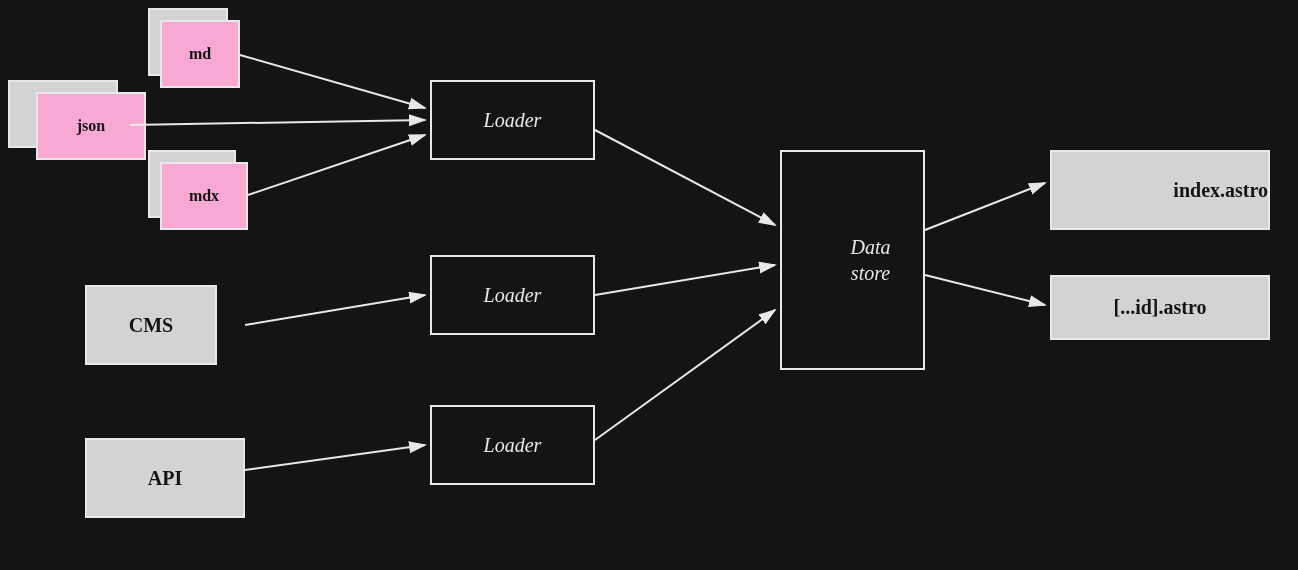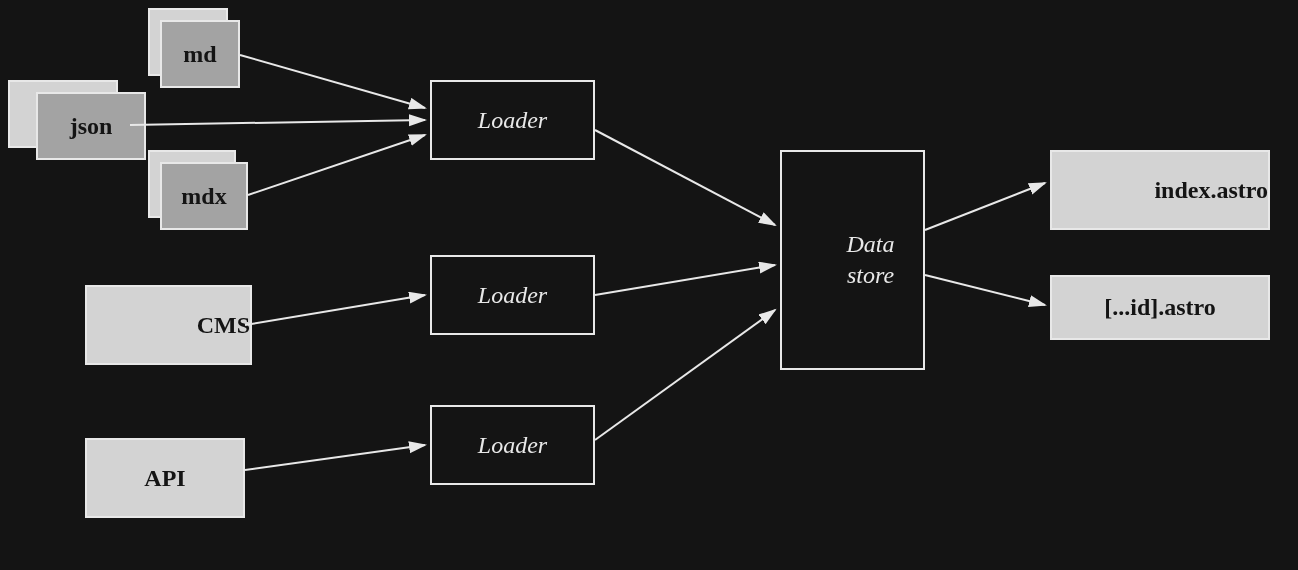--- a/index.html
+++ b/index.html
@@ -14,21 +14,21 @@
       position: relative;
       font-family: "Comic Sans MS", "Segoe Script", cursive;
       overflow: hidden;
     }
     .box {
       position: absolute;
       border: 2px solid #e8e8e8;
       display: flex;
       align-items: center;
       justify-content: center;
-      font-size: 24px;
+      font-size: 20px;
     }
     .box-light {
       background: #d3d3d3;
       color: #141414;
       font-weight: bold;
     }
     .box-dark {
       background: #141414;
       color: #e8e8e8;
       font-style: italic;
@@ -36,28 +36,28 @@
     .stack-wrap {
       position: absolute;
     }
     .stack-back {
       position: absolute;
       background: #d3d3d3;
       border: 2px solid #e8e8e8;
     }
     .stack-front {
       position: absolute;
-      background: #a3a3a3;
+      background: #f9a8d4;
       border: 2px solid #e8e8e8;
       color: #141414;
       font-weight: bold;
       display: flex;
       align-items: center;
       justify-content: center;
-      font-size: 24px;
+      font-size: 16px;
     }
     svg.arrows {
       position: absolute;
       top: 0;
       left: 0;
       width: 1298px;
       height: 570px;
       pointer-events: none;
     }
     .multiline {
@@ -82,21 +82,21 @@
   </div>
 </div>
 
 <div class="stack-wrap" style="left:148px; top:150px;">
   <div class="stack-back" style="left:0; top:0; width:88px; height:68px;"></div>
   <div class="stack-front" style="left:12px; top:12px; width:88px; height:68px;">
     <span>mdx</span>
   </div>
 </div>
 
-<div class="box box-light" style="left:85px; top:285px; width:167px; height:80px;justify-content:flex-end;">
+<div class="box box-light" style="left:85px; top:285px; width:132px; height:80px;">
   <span>CMS</span>
 </div>
 
 <div class="box box-light" style="left:85px; top:430px; width:160px; height:80px;margin-top:8px;">
   <span>API</span>
 </div>
 
 <div class="box box-dark" style="left:430px; top:80px; width:165px; height:80px;">
   <span>Loader</span>
 </div>

